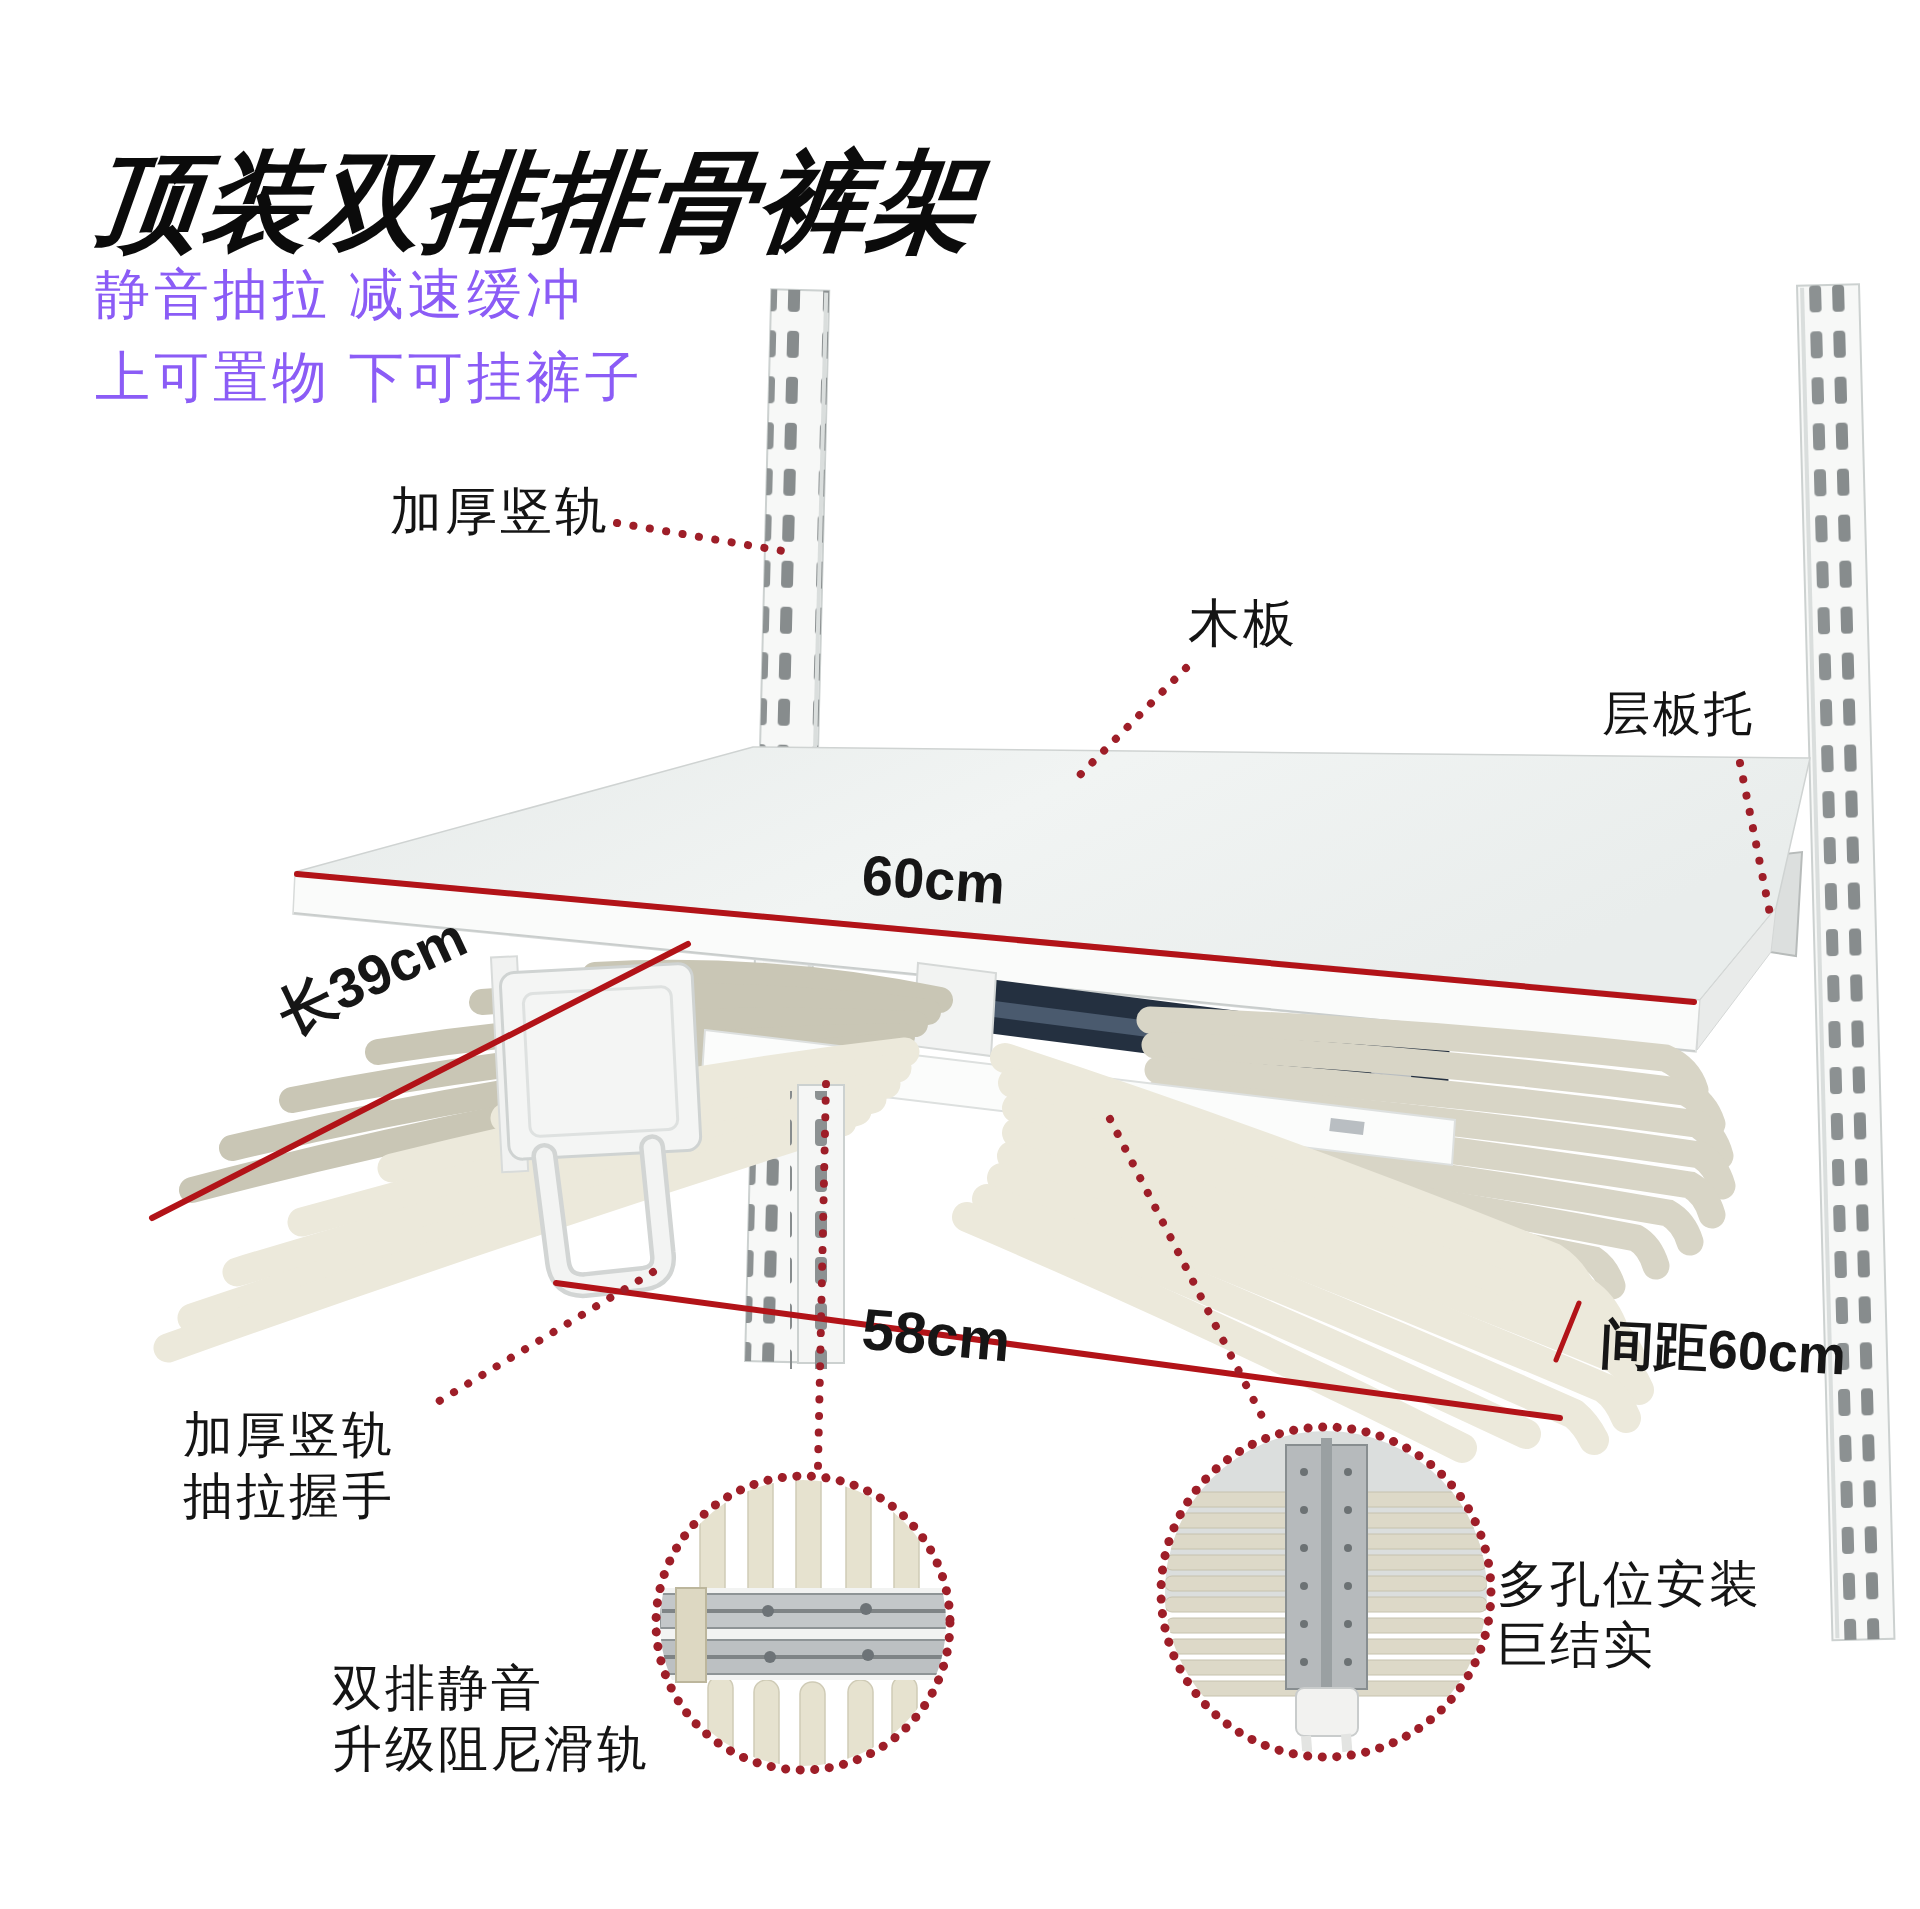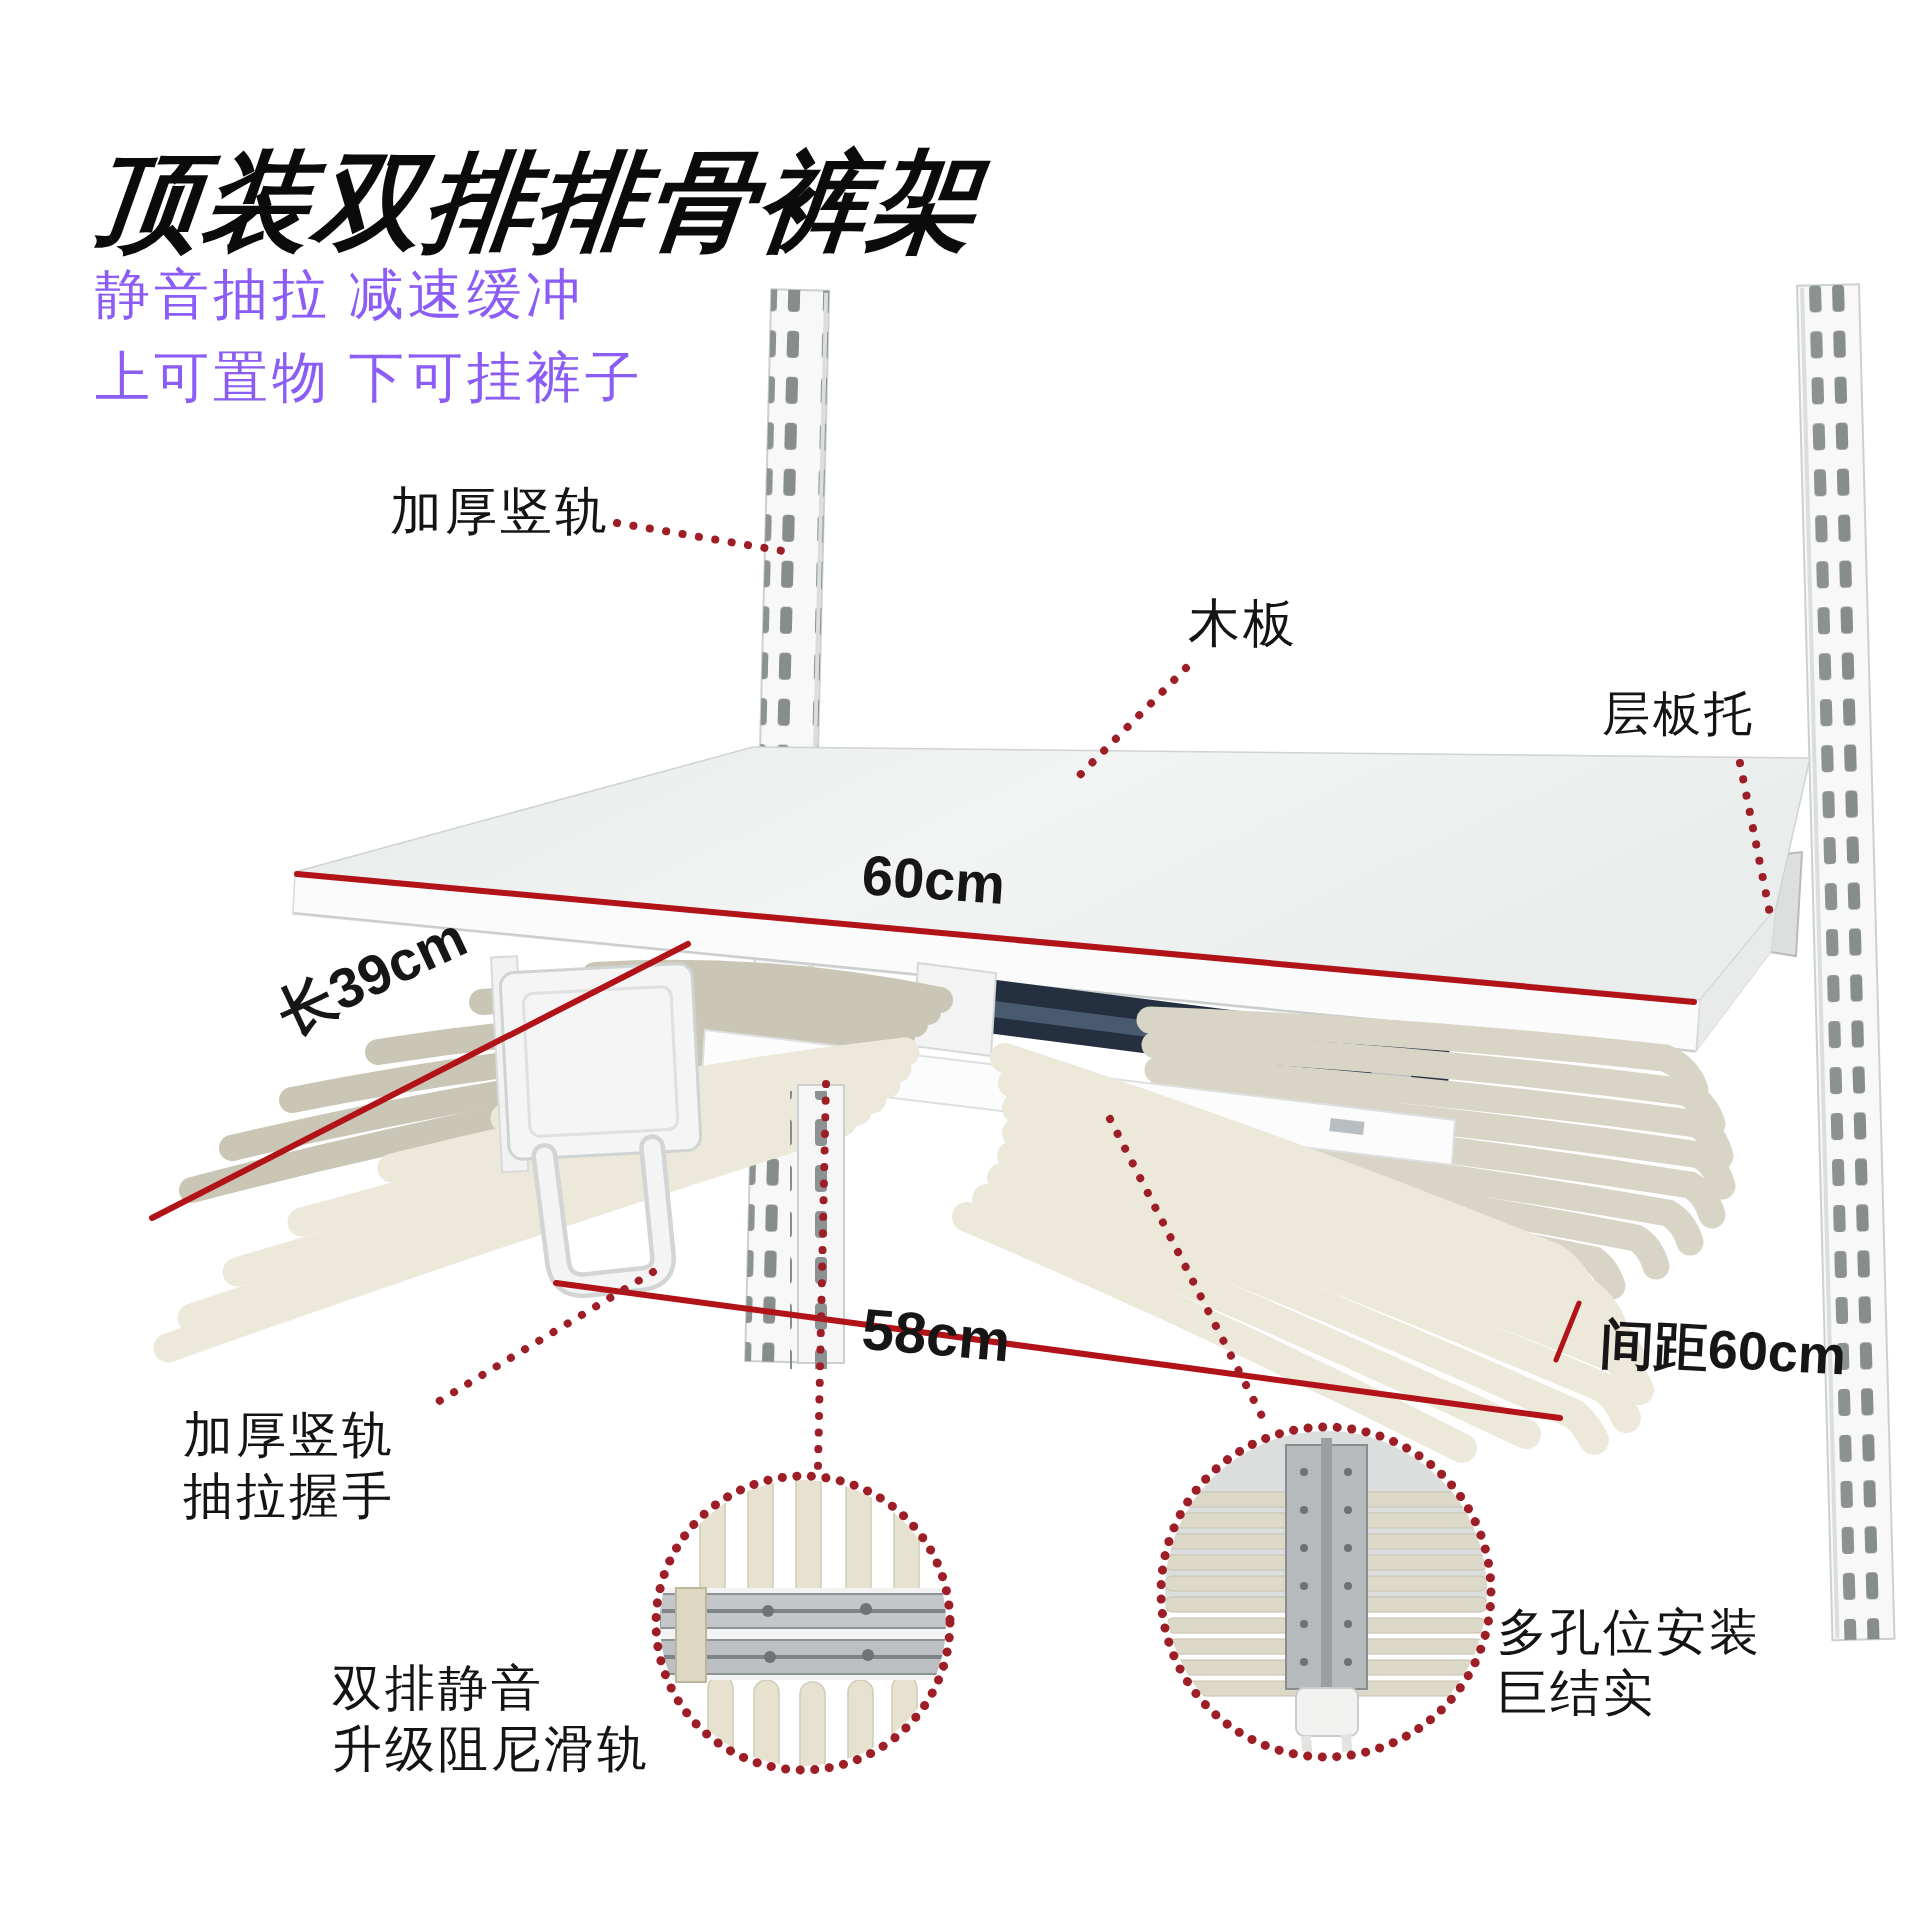--- a/index.html
+++ b/index.html
@@ -223,18 +223,18 @@
 <div class="lbl dim" style="left:1600px;top:1322px;font-size:54px;transform:rotate(3deg);">间距60cm</div>
 
 <div class="lbl kai two-line" style="left:183px;top:1405px;font-size:50px;letter-spacing:3px;">
   <div>加厚竖轨</div>
   <div>抽拉握手</div>
 </div>
 <div class="lbl kai two-line" style="left:332px;top:1658px;font-size:50px;letter-spacing:3px;">
   <div>双排静音</div>
   <div>升级阻尼滑轨</div>
 </div>
-<div class="lbl kai two-line" style="left:1497px;top:1602px;font-size:50px;letter-spacing:3px;">
+<div class="lbl kai two-line" style="left:1497px;top:1554px;font-size:50px;letter-spacing:3px;">
   <div>多孔位安装</div>
   <div>巨结实</div>
 </div>
 
 </div>
 
 </body></html>

